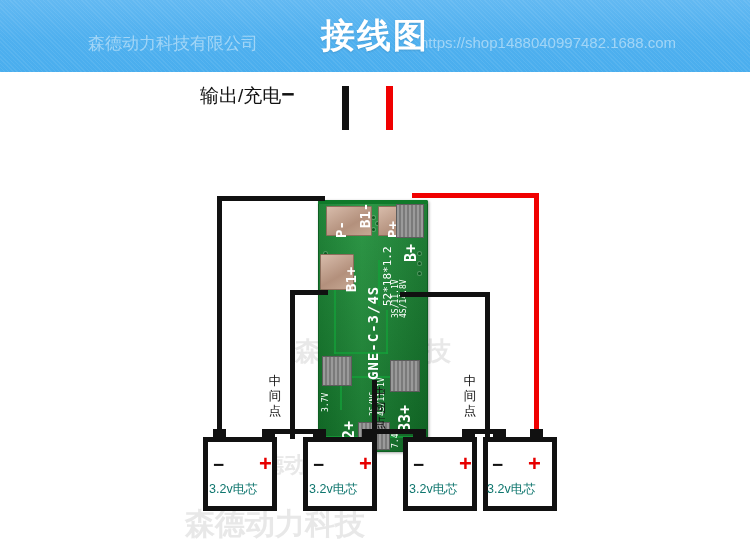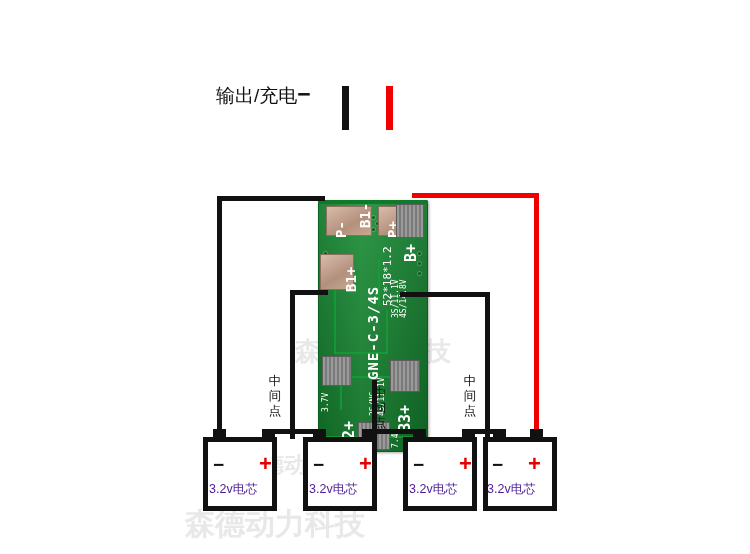--- a/index.html
+++ b/index.html
@@ -57,38 +57,43 @@
     white-space:nowrap;line-height:1;}
   .via{position:absolute;width:3px;height:3px;border-radius:50%;background:#0b5c20;box-shadow:0 0 0 1px rgba(180,200,180,.35);}
   .trace{position:absolute;background:#14a03a;opacity:.75;}
 
   
   .batt{position:absolute;width:74px;height:74px;background:#fff;border:5px solid #111;box-sizing:border-box;}
   .batt-tab{position:absolute;width:13px;height:9px;background:#111;}
   .bsign{position:absolute;font-weight:bold;font-size:19px;line-height:1;}
   .bminus{color:#111;}
   .bplus{color:#e60000;font-size:22px;}
-  .blabel{position:absolute;font-size:12.5px;color:#4c1d95;white-space:nowrap;}
+  .blabel{position:absolute;font-size:12.5px;color:#0f766e;white-space:nowrap;}
 
   
   .midlbl{position:absolute;font-size:12.5px;color:#111;width:14px;line-height:15px;text-align:center;}
 </style>
 </head>
 <body>
 
 <div id="stage">
 
+  <div class="header">
+    <div class="hdr-wm-left">森德动力科技有限公司</div>
+    <div class="hdr-wm-right">https://shop1488040997482.1688.com</div>
+    <div class="hdr-title">接线图</div>
+  </div>
 
   <div class="canvas">
 
     <div class="wm wm-mid">森德动力科技</div>
     <div class="wm wm-bat">森德动力科技</div>
     <div class="wm wm-bot">森德动力科技</div>
 
-    <div class="termlbl" style="left:216px;top:9px;">
+    <div class="termlbl" style="left:200px;top:9px;">
       <span>输出/充电</span><span class="minus">−</span>
     </div>
 
     <div class="w" style="left:342px;top:14px;width:7px;height:44px;"></div>
 
     <div class="wr" style="left:386px;top:14px;width:7px;height:44px;"></div>
 
     <div class="pcb">
 
       <div class="pcb-dark" style="left:0;top:0;width:110px;height:4px;"></div>

